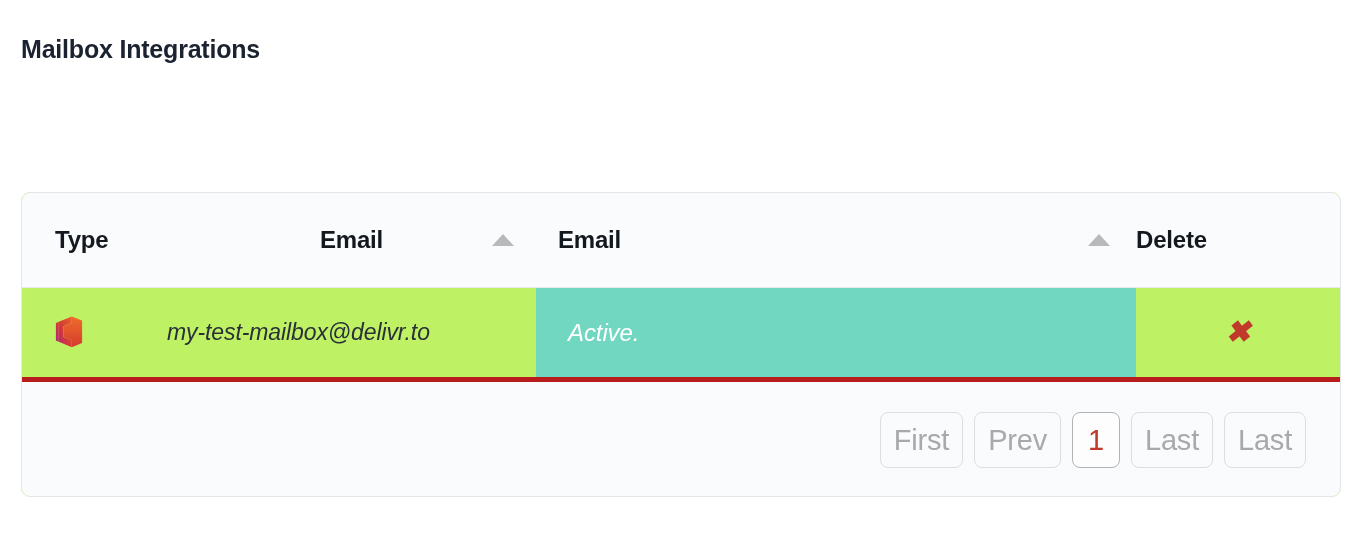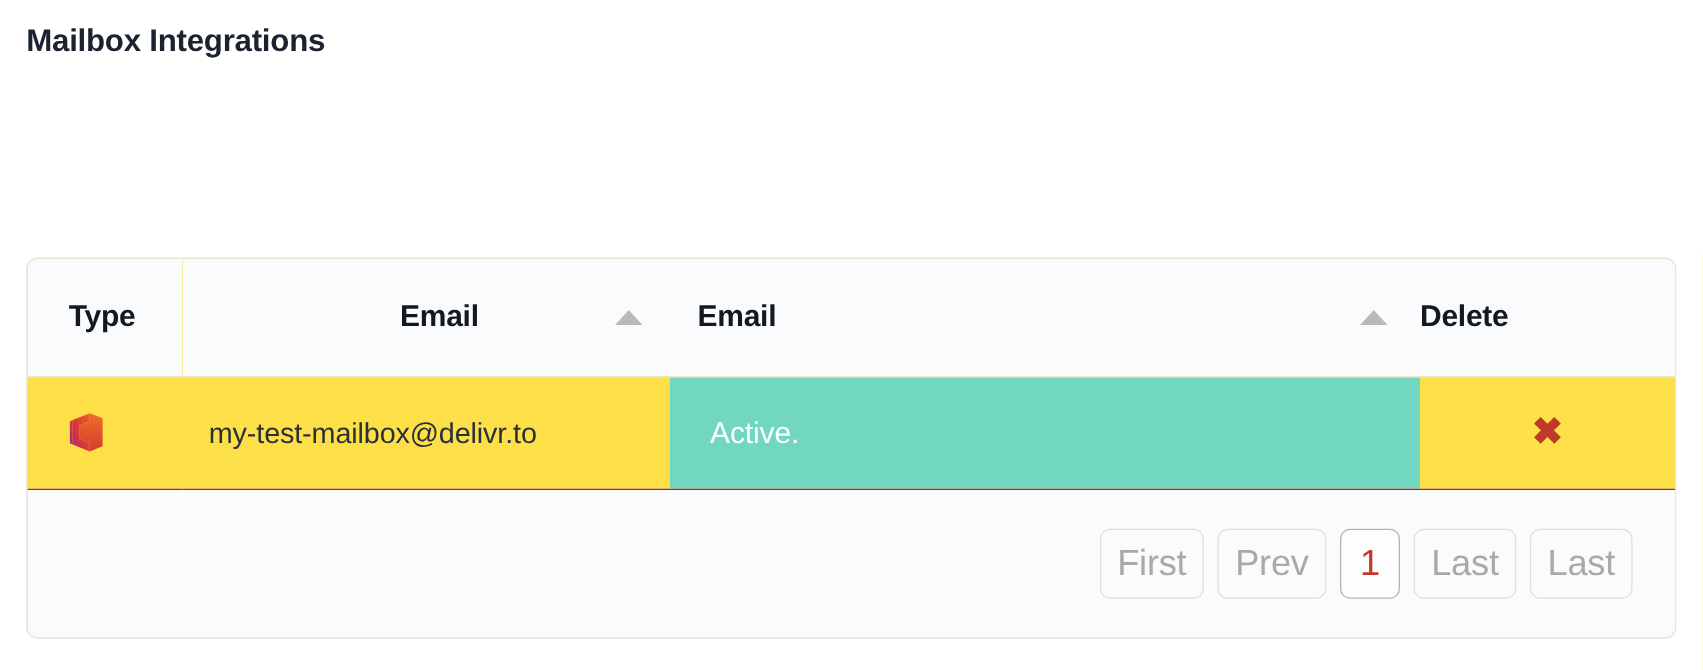--- a/index.html
+++ b/index.html
@@ -15,21 +15,21 @@
     width: 1362px;
     height: 536px;
     background: #ffffff;
     overflow: hidden;
   }
 
   
   .heading {
     position: absolute;
     left: 21px;
-    top: 17px;
+    top: 33px;
     font-size: 25px;
     font-weight: bold;
     color: #1b2330;
     letter-spacing: -0.2px;
     line-height: 32px;
     white-space: nowrap;
   }
 
   
   .desc {
@@ -45,26 +45,26 @@
   .desc .readmore {
     color: #6b84f0;
     text-decoration: none;
     cursor: pointer;
   }
 
   
   .table-wrap {
     position: absolute;
     left: 21px;
-    top: 206px;
+    top: 192px;
     width: 1320px;
     height: 305px;
     border: 1px solid #e3e5e8;
     border-radius: 9px;
-    background: #fde047;
+    background: #bef264;
     overflow: hidden;
   }
 
   table.grid {
     width: 100%;
     border-collapse: collapse;
     table-layout: fixed;
   }
 
   
@@ -95,25 +95,26 @@
     border-bottom: 12px solid #b7b9bb;
     cursor: pointer;
   }
   th.col-email .sort-icon  { right: 22px; }
   th.col-status .sort-icon { right: 26px; }
 
   
   tbody td {
     height: 90px;
     padding: 0;
-    border-bottom: 1px solid #b91c1c;
+    border-bottom: 5px solid #b91c1c;
     vertical-align: middle;
     font-size: 23px;
     color: #2b3038;
     letter-spacing: -0.1px;
+    font-style: italic;
   }
   td.cell-type  { padding-left: 33px; }
   td.cell-email { padding-left: 21px; white-space: nowrap; }
   td.cell-status {
     padding: 0;
     vertical-align: top;
   }
   td.cell-delete { text-align: center; }
 
   .status-fill {

